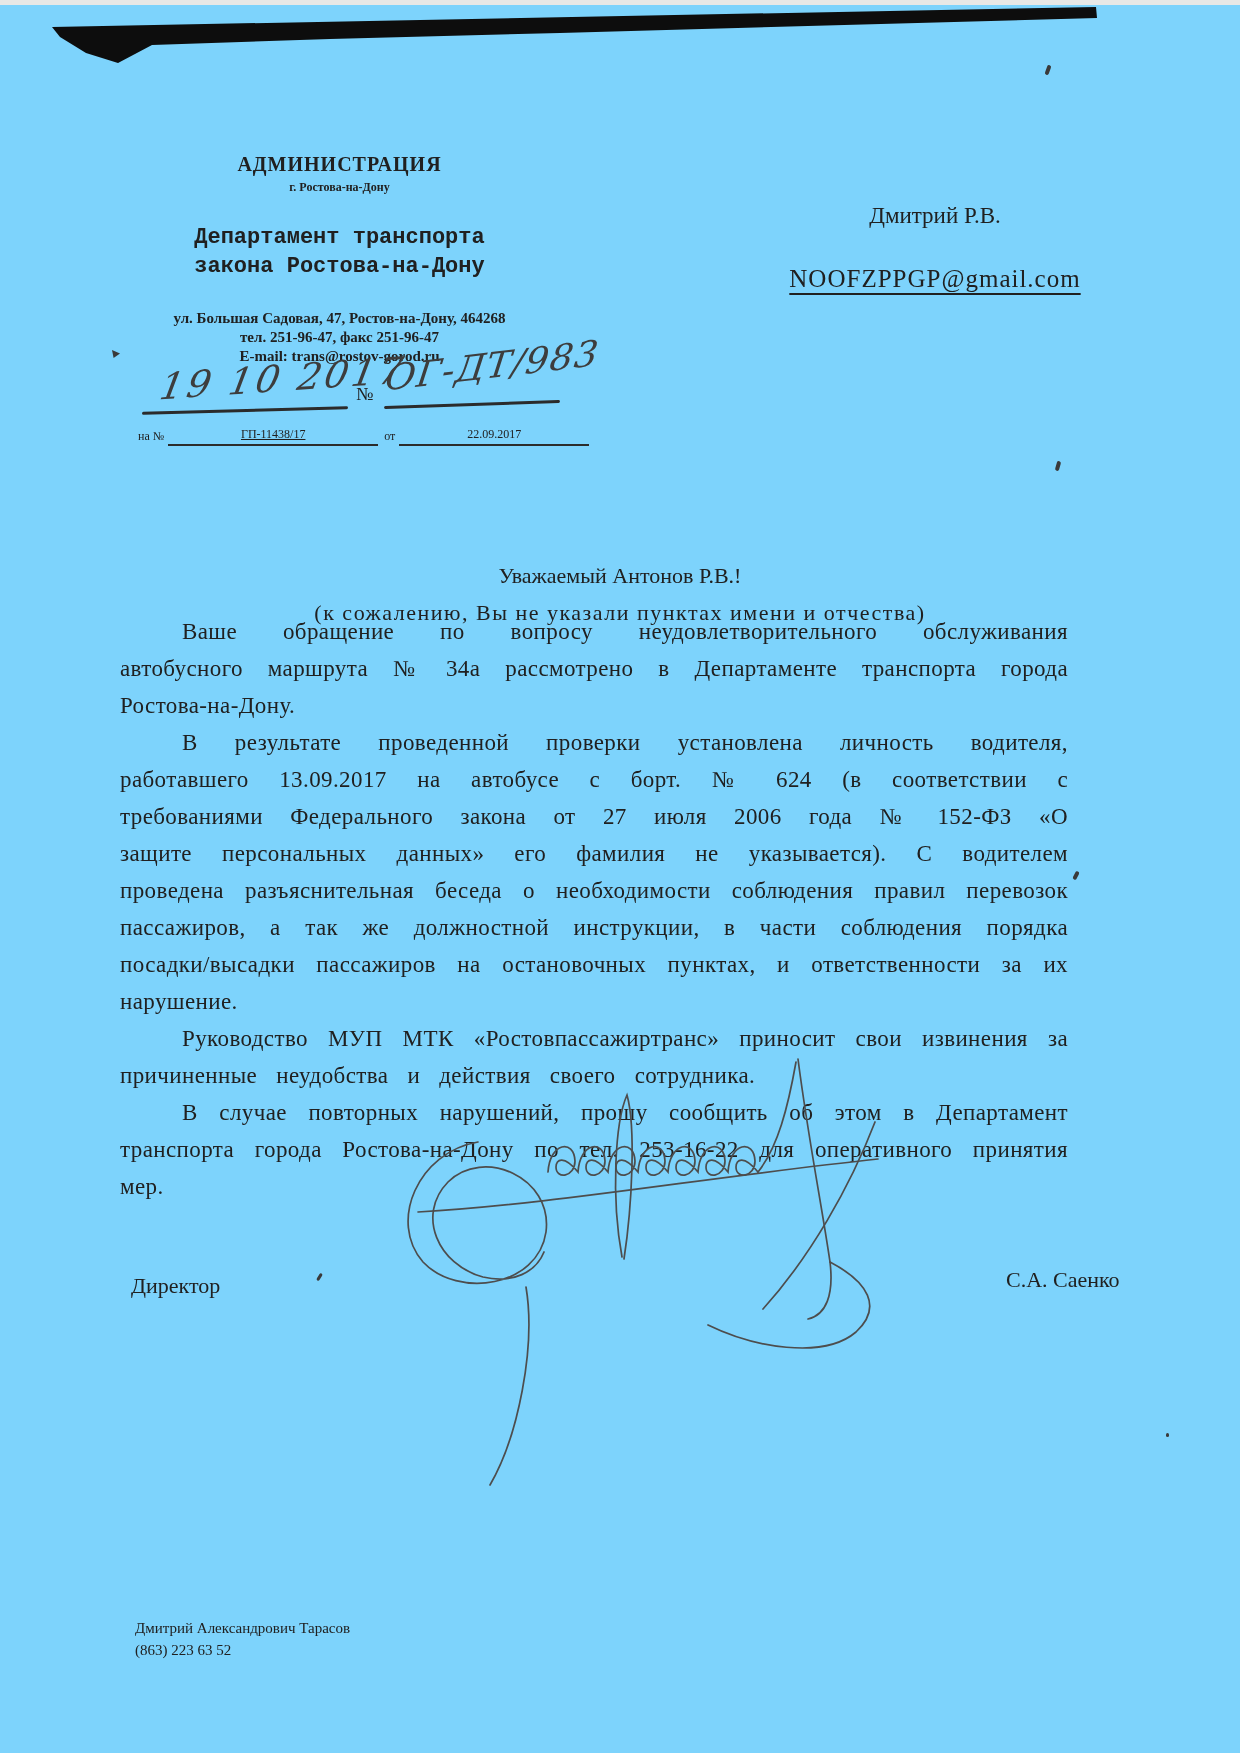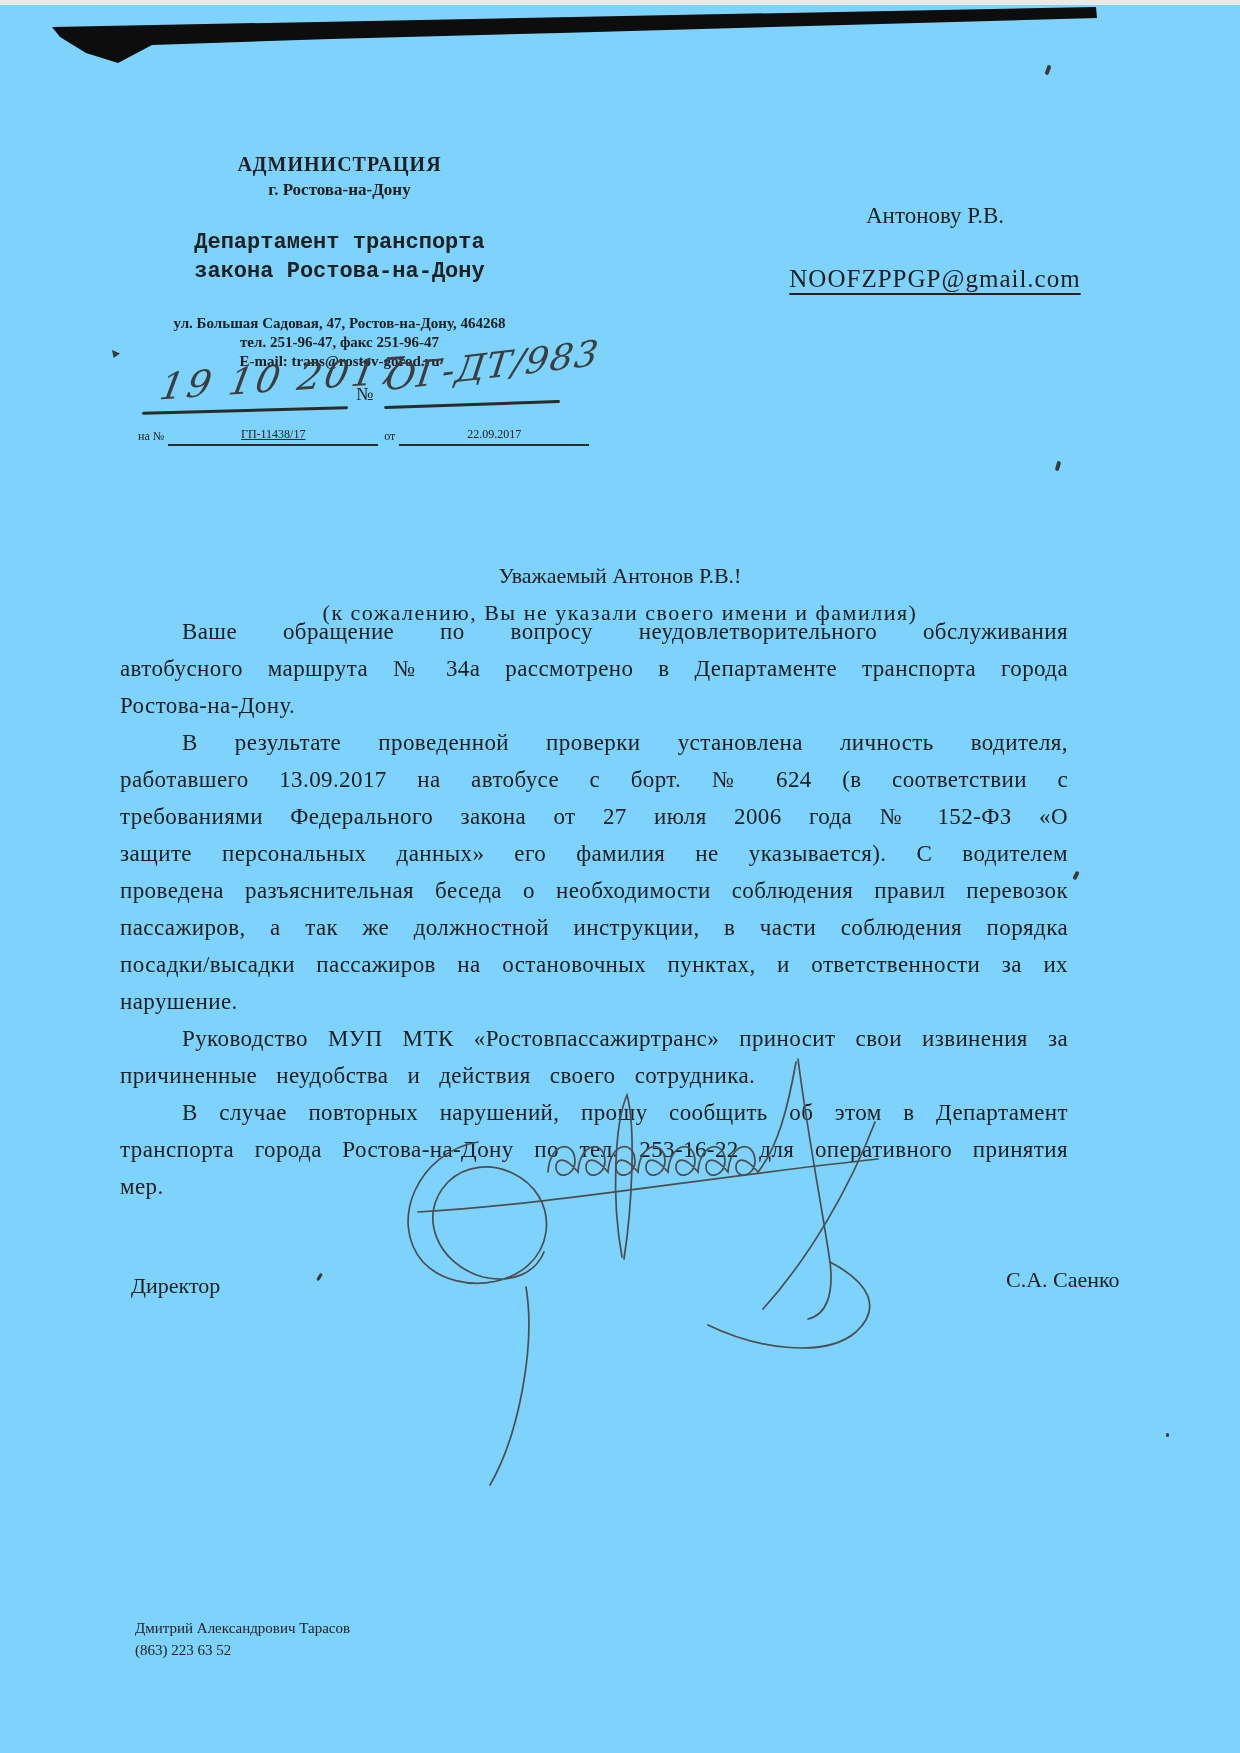--- a/index.html
+++ b/index.html
@@ -11,21 +11,21 @@
     font-family:"Liberation Serif","DejaVu Serif",serif;
     color:#202020;
     overflow:hidden;
   }
   
   .top-artifact{position:absolute;left:0;top:0;}
   
   .letterhead{position:absolute;left:112px;top:148px;width:455px;text-align:center;}
   .lh-org div{font-weight:bold;}
   .lh-org .l1{font-size:20px;letter-spacing:1px;}
-  .lh-org .l2{font-size:17px;margin-top:4px;}
+  .lh-org .l2{font-size:12px;margin-top:4px;}
   .lh-dept{margin-top:28px;font-weight:bold;font-size:22px;line-height:29px;font-family:Liberation Mono, monospace;}
   .lh-contact{margin-top:28px;font-weight:bold;font-size:15px;line-height:19px;}
   
   .recipient{position:absolute;left:700px;top:198px;width:470px;text-align:center;}
   .recipient-name{font-size:23px;}
   .recipient-email{margin-top:36px;font-size:25px;letter-spacing:1px;
     text-decoration:underline;text-decoration-thickness:2px;text-underline-offset:6px;}
   
   .blank-line{position:absolute;background:#2b2b2b;height:3px;border-radius:2px;}
   .bl1{left:142px;top:404px;width:206px;transform:rotate(-1.6deg);}
@@ -84,40 +84,40 @@
       <div>закона Ростова-на-Дону</div>
     </div>
     <div class="lh-contact">
       <div>ул. Большая Садовая, 47,  Ростов-на-Дону, 464268</div>
       <div>тел. 251-96-47, факс 251-96-47</div>
       <div>E-mail:  trans@rostov-gorod.ru</div>
     </div>
   </div>
 
   <div class="recipient">
-    <div class="recipient-name">Антонову Р.В.</div>
+    <div class="recipient-name">Дмитрий Р.В.</div>
     <div class="recipient-email">NOOFZPPGP@gmail.com</div>
   </div>
 
   <span class="hand hand-date">19 10 2017</span>
   <span class="blank-line bl1"></span>
   <span class="no-sign">№</span>
   <span class="hand hand-number">ОГ-ДТ/983</span>
   <span class="blank-line bl2"></span>
 
   <div class="ref-row">
     <span class="lbl">на №</span>
     <span class="ref-blank num">ГП-11438/17</span>
     <span class="lbl">от</span>
     <span class="ref-blank date">22.09.2017</span>
   </div>
 
   <div class="salutation">
     <div class="s1">Уважаемый Антонов Р.В.!</div>
-    <div class="s2">(к сожалению, Вы не указали своего имени и фамилия)</div>
+    <div class="s2">(к сожалению, Вы не указали пунктах имени и отчества)</div>
   </div>
 
   <div class="body-text">
     <p>Ваше обращение по вопросу неудовлетворительного обслуживания автобусного маршрута № 34а рассмотрено в Департаменте транспорта города Ростова-на-Дону.</p>
     <p>В результате проведенной проверки установлена личность водителя, работавшего 13.09.2017 на автобусе с борт. № 624 (в соответствии с требованиями Федерального закона от 27 июля 2006 года № 152-ФЗ «О защите персональных данных» его фамилия не указывается). С водителем проведена разъяснительная беседа о необходимости соблюдения правил перевозок пассажиров, а так же должностной инструкции, в части соблюдения порядка посадки/высадки пассажиров на остановочных пунктах, и ответственности за их нарушение.</p>
     <p>Руководство МУП МТК «Ростовпассажиртранс» приносит свои извинения за причиненные неудобства и действия своего сотрудника.</p>
     <p>В случае повторных нарушений, прошу сообщить об этом в Департамент транспорта города Ростова-на-Дону по тел. 253-16-22 для оперативного принятия мер.</p>
   </div>
 
   <svg class="signature-svg" width="520" height="450" viewBox="0 0 520 450" fill="none" aria-hidden="true">

